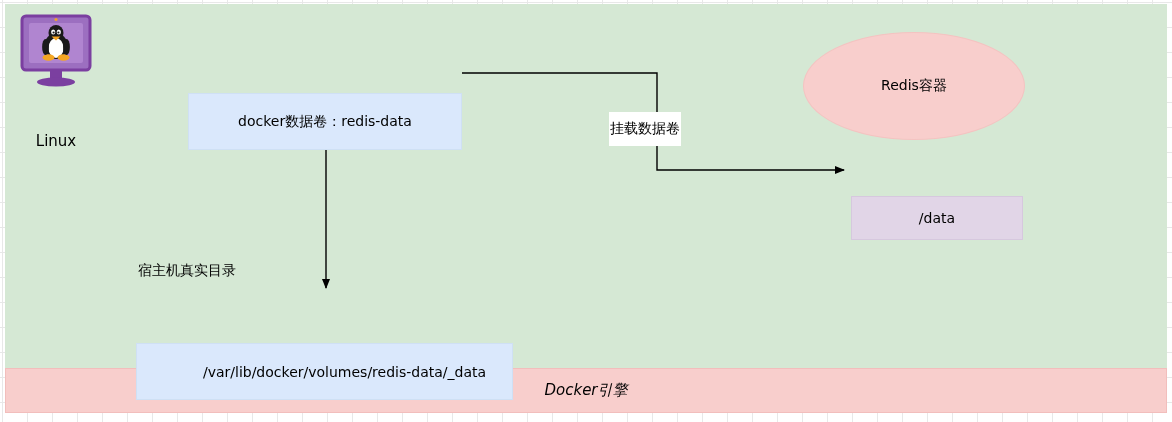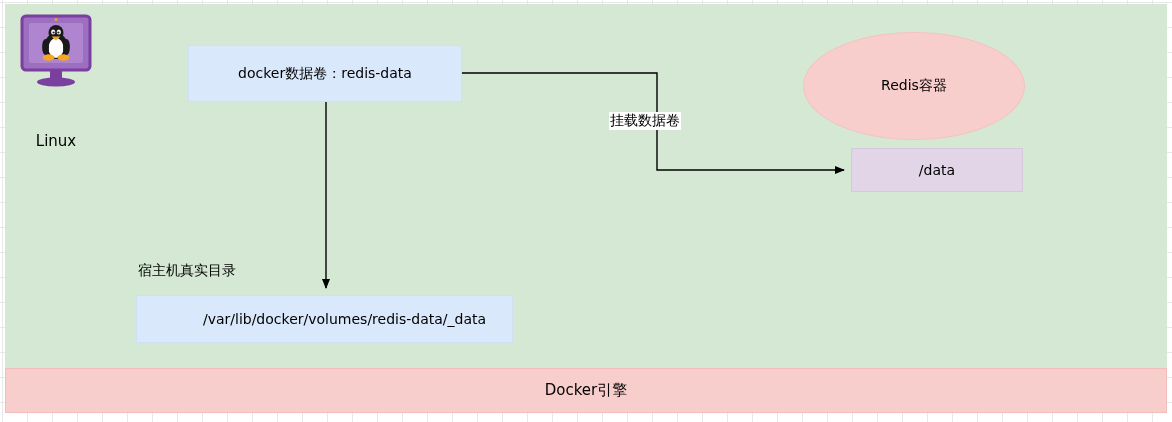--- a/index.html
+++ b/index.html
@@ -43,20 +43,21 @@
     width: 1162px;
     height: 45px;
     background: #f8cecc;
     border: 1px solid #f2bebc;
     box-sizing: border-box;
     display: flex;
     align-items: center;
     justify-content: center;
     font-size: 15px;
     color: #000000;
+    font-style: italic;
   }
 
   
   .linux-icon-wrap {
     position: absolute;
     left: 18px;
     top: 12px;
     width: 76px;
     height: 80px;
   }
@@ -74,34 +75,35 @@
   
   .box {
     position: absolute;
     box-sizing: border-box;
     display: flex;
     align-items: center;
     justify-content: center;
     font-size: 14px;
     color: #000000;
     text-align: center;
+    margin-top: 48px;
   }
   .box-volume {
     left: 188px;
     top: 45px;
     width: 274px;
     height: 57px;
     background: #dae8fc;
     border: 1px solid #cfe0f4;
   }
   .box-hostdir {
     left: 136px;
     top: 295px;
     width: 377px;
-    height: 48px;
+    height: 57px;
     background: #dae8fc;
     border: 1px solid #cfe0f4;
     padding-left: 40px;
   }
   .box-data {
     left: 851px;
     top: 148px;
     width: 172px;
     height: 44px;
     background: #e1d5e7;
@@ -134,21 +136,21 @@
     white-space: nowrap;
   }
   .label-hostdir {
     left: 138px;
     top: 262px;
   }
   .label-mount {
     left: 609px;
     top: 112px;
     background: #ffffff;
-    padding: 0 1px;
+    padding: 8px 1px;
   }
 
   
   .connectors {
     position: absolute;
     left: 0;
     top: 0;
     width: 1172px;
     height: 422px;
     pointer-events: none;

